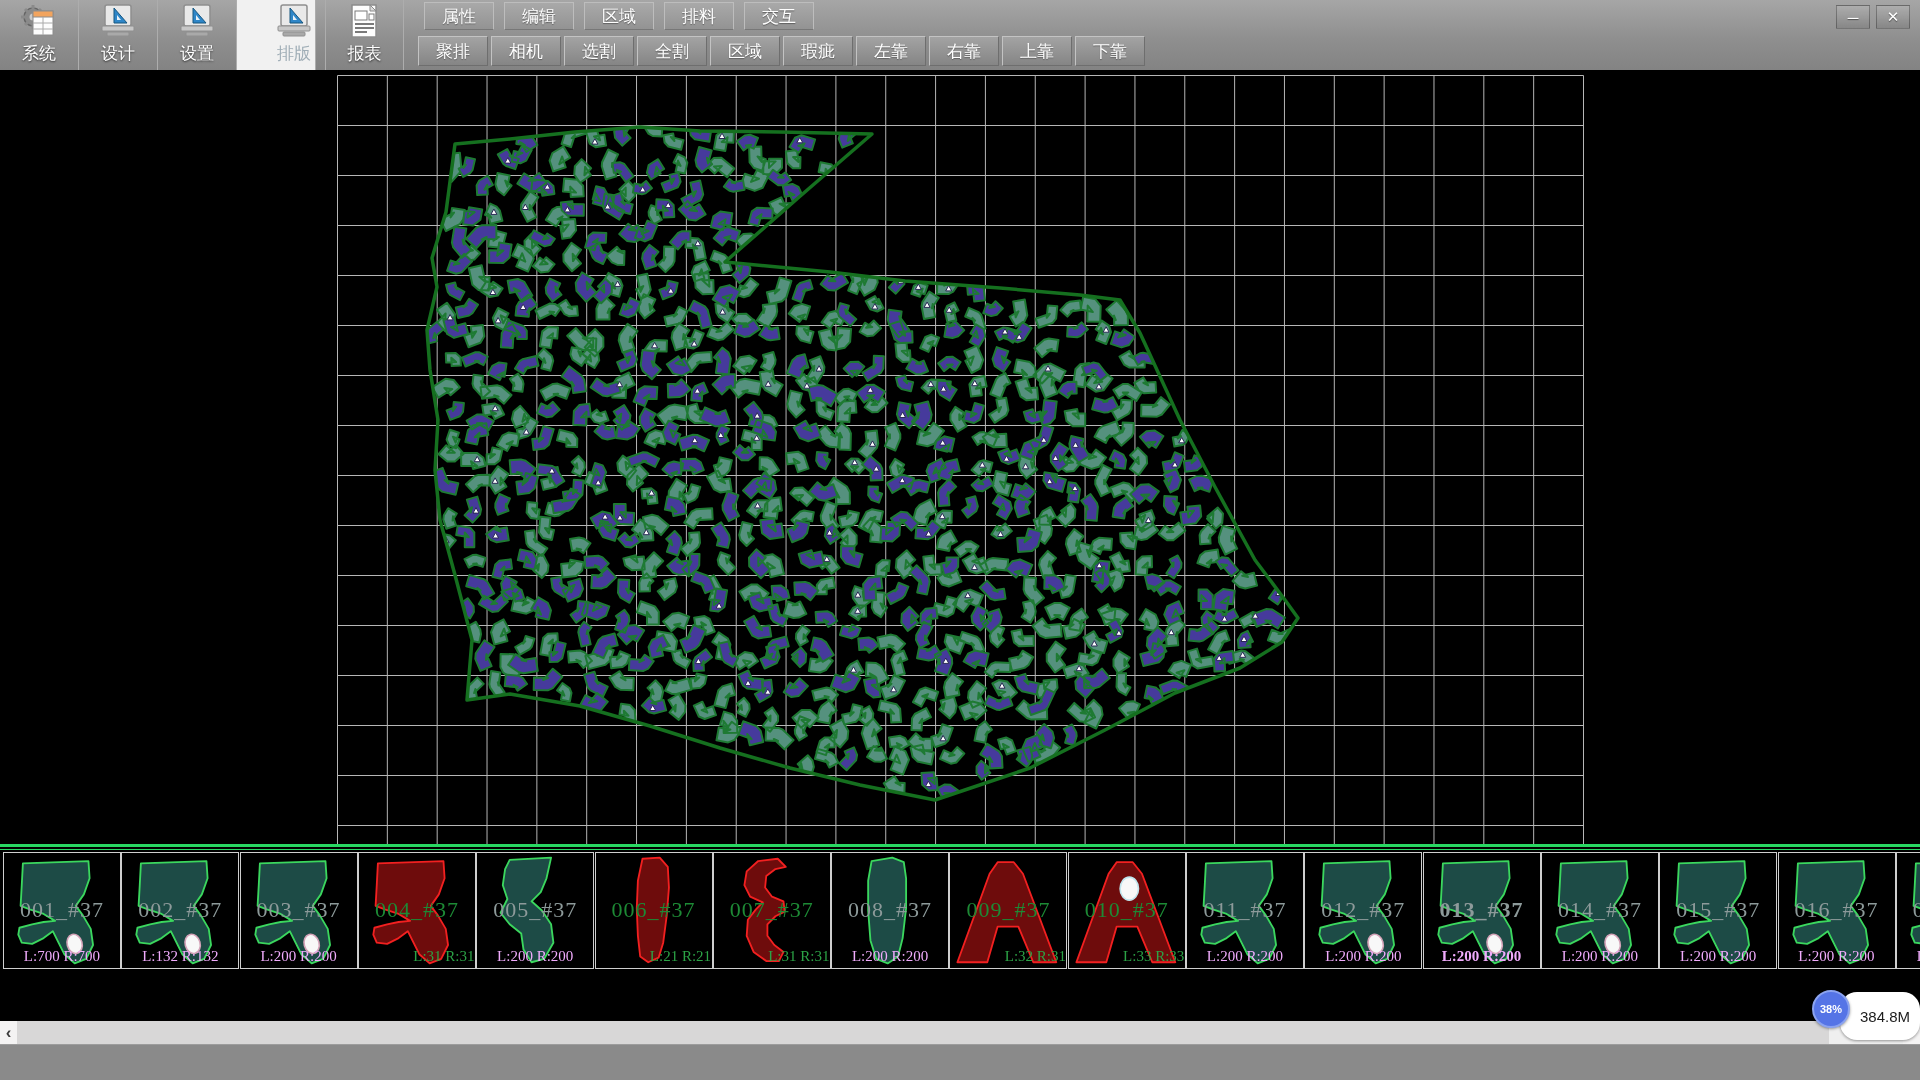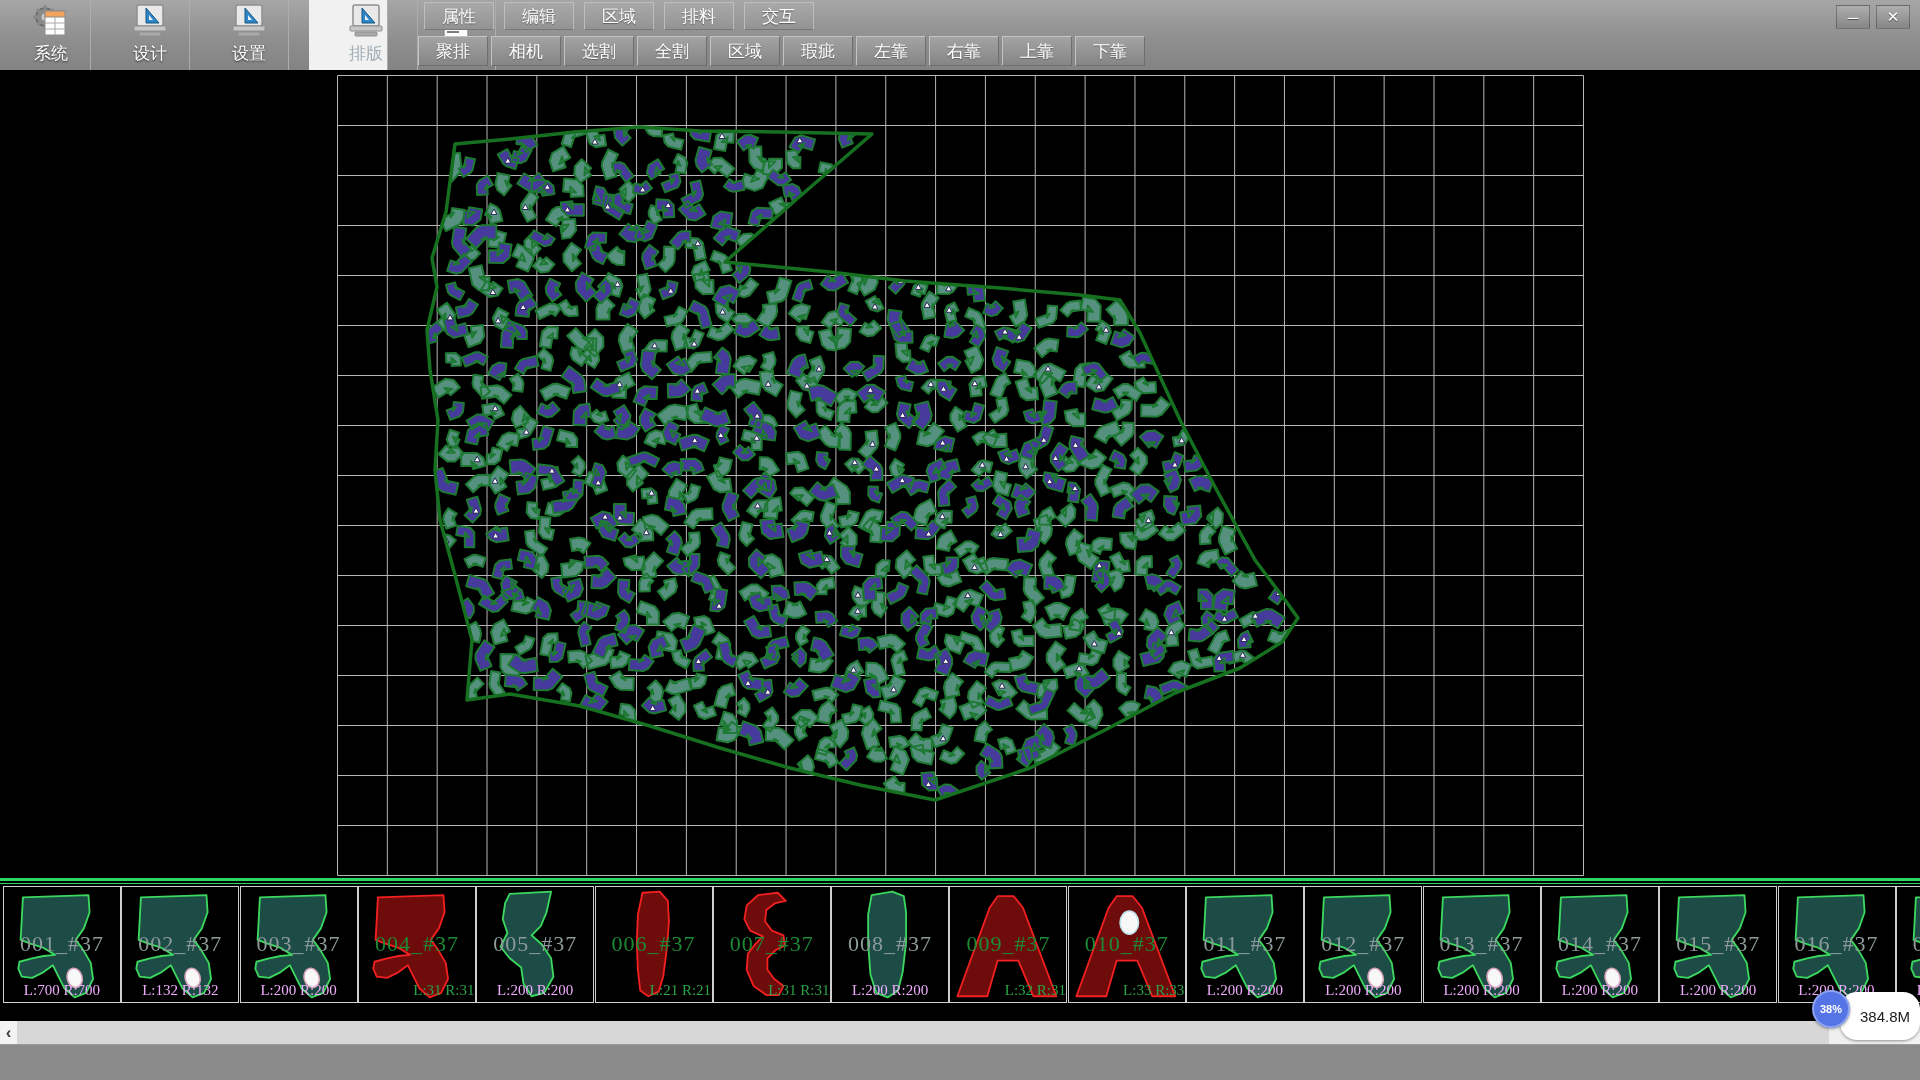--- a/index.html
+++ b/index.html
@@ -3,21 +3,21 @@
 <meta charset="utf-8">
 <style>
   html,body{margin:0;padding:0;background:#000;}
   .app{position:relative;width:1920px;height:1080px;overflow:hidden;background:#000;
        font-family:"Liberation Sans","DejaVu Sans",sans-serif;}
 
   
   .topbar{position:absolute;left:0;top:0;width:1920px;height:70px;
           background:linear-gradient(#a6a6a6,#8f8f8f 55%,#838383);
           border-bottom:1px solid #5f5f5f;}
-  .tabs{position:absolute;left:12px;top:0;height:90px;display:flex;gap:20px;}
+  .tabs{position:absolute;left:0;top:0;height:90px;display:flex;}
   .tab{width:79px;height:70px;display:flex;flex-direction:column;align-items:center;
        justify-content:flex-start;border-right:1px solid #adadad;box-sizing:border-box;cursor:default;}
   .tab.gap{margin-left:9px;border-left:1px solid #adadad;}
   .tab.selected{background:#f1f1f1;padding-left:36px;}
   .tab-icon{width:40px;height:40px;margin-top:2px;}
   .tab-icon svg{width:40px;height:40px;}
   .tab-label{font-size:17px;color:#fff;text-shadow:0 1px 2px rgba(0,0,0,.65);line-height:24px;}
   .tab.selected .tab-label{color:#9fadb6;text-shadow:none;}
 
   .menurow1{position:absolute;left:424px;top:2px;height:29px;display:flex;}
@@ -34,21 +34,21 @@
   .win-btn{width:32px;height:22px;display:flex;align-items:center;justify-content:center;
            color:#fff;font-weight:bold;font-size:15px;border:1px solid rgba(0,0,0,.28);
            background:linear-gradient(rgba(255,255,255,.12),rgba(0,0,0,.10));
            text-shadow:0 1px 1px rgba(0,0,0,.5);}
 
   
   .canvas{position:absolute;left:0;top:70px;width:1920px;height:808px;background:#000;}
   .canvas svg{display:block;}
 
   
-  .strip{position:absolute;left:0;top:878px;width:1920px;height:143px;background:#000;}
+  .strip{position:absolute;left:0;top:844px;width:1920px;height:143px;background:#000;}
   .strip-line1{position:absolute;left:0;top:0;width:1920px;height:3px;background:#28d862;}
   .strip-line2{position:absolute;left:0;top:5px;width:1920px;height:1px;background:#28d862;}
   .cell{position:absolute;top:8px;width:118px;height:117px;background:#000;
         border:1px solid #cfcfcf;box-sizing:border-box;overflow:hidden;}
   .cell svg{position:absolute;left:0;top:0;width:100%;height:100%;}
   .cell-num{position:absolute;left:0;top:44px;width:100%;text-align:center;
             font-family:"Liberation Serif","DejaVu Serif",serif;font-size:22px;letter-spacing:1px;}
   .cell-lr{position:absolute;left:0;bottom:3px;width:100%;text-align:center;
            font-family:"Liberation Serif","DejaVu Serif",serif;font-size:15px;}
   .t-num{color:#8d9a9a;} .t-lr{color:#f0abfc;margin-top:40px;}
@@ -321,21 +321,21 @@
           <div class="cell-lr t-lr">L:200 R:200</div>
         </div>
         <div class="cell" style="left: 1304.3px;">
           <svg viewBox="0 0 100 100" preserveAspectRatio="xMidYMid meet">
             <path d="M16 9 L73 7 L74 22 L69 36 L62 46 L68 54 L75 66 L77 80 L71 92 L61 96 L52 88 L46 76 L42 68 L34 74 L24 79 L15 78 L12 71 L13 65 L24 62 L34 60 L44 59 L34 53 L22 49 L14 46 L15 28 Z" fill="#1d4b46" stroke="#3bd75e" stroke-width="1.6" stroke-linejoin="round"></path>
             <ellipse cx="61" cy="79" rx="6.5" ry="8.5" transform="rotate(-15 61 79)" fill="#f8f8f8" stroke="#d4a3b8" stroke-width="1.4"></ellipse>
           </svg>
           <div class="cell-num t-num">012_#37</div>
           <div class="cell-lr t-lr">L:200 R:200</div>
         </div>
-        <div class="cell" style="left: 1422.6px;">
+        <div class="cell" style="left: 1422.6px; font-weight: bold;">
           <svg viewBox="0 0 100 100" preserveAspectRatio="xMidYMid meet">
             <path d="M16 9 L73 7 L74 22 L69 36 L62 46 L68 54 L75 66 L77 80 L71 92 L61 96 L52 88 L46 76 L42 68 L34 74 L24 79 L15 78 L12 71 L13 65 L24 62 L34 60 L44 59 L34 53 L22 49 L14 46 L15 28 Z" fill="#1d4b46" stroke="#3bd75e" stroke-width="1.6" stroke-linejoin="round"></path>
             <ellipse cx="61" cy="79" rx="6.5" ry="8.5" transform="rotate(-15 61 79)" fill="#f8f8f8" stroke="#d4a3b8" stroke-width="1.4"></ellipse>
           </svg>
           <div class="cell-num t-num">013_#37</div>
           <div class="cell-lr t-lr">L:200 R:200</div>
         </div>
         <div class="cell" style="left: 1540.9px;">
           <svg viewBox="0 0 100 100" preserveAspectRatio="xMidYMid meet">
             <path d="M16 9 L73 7 L74 22 L69 36 L62 46 L68 54 L75 66 L77 80 L71 92 L61 96 L52 88 L46 76 L42 68 L34 74 L24 79 L15 78 L12 71 L13 65 L24 62 L34 60 L44 59 L34 53 L22 49 L14 46 L15 28 Z" fill="#1d4b46" stroke="#3bd75e" stroke-width="1.6" stroke-linejoin="round"></path>

